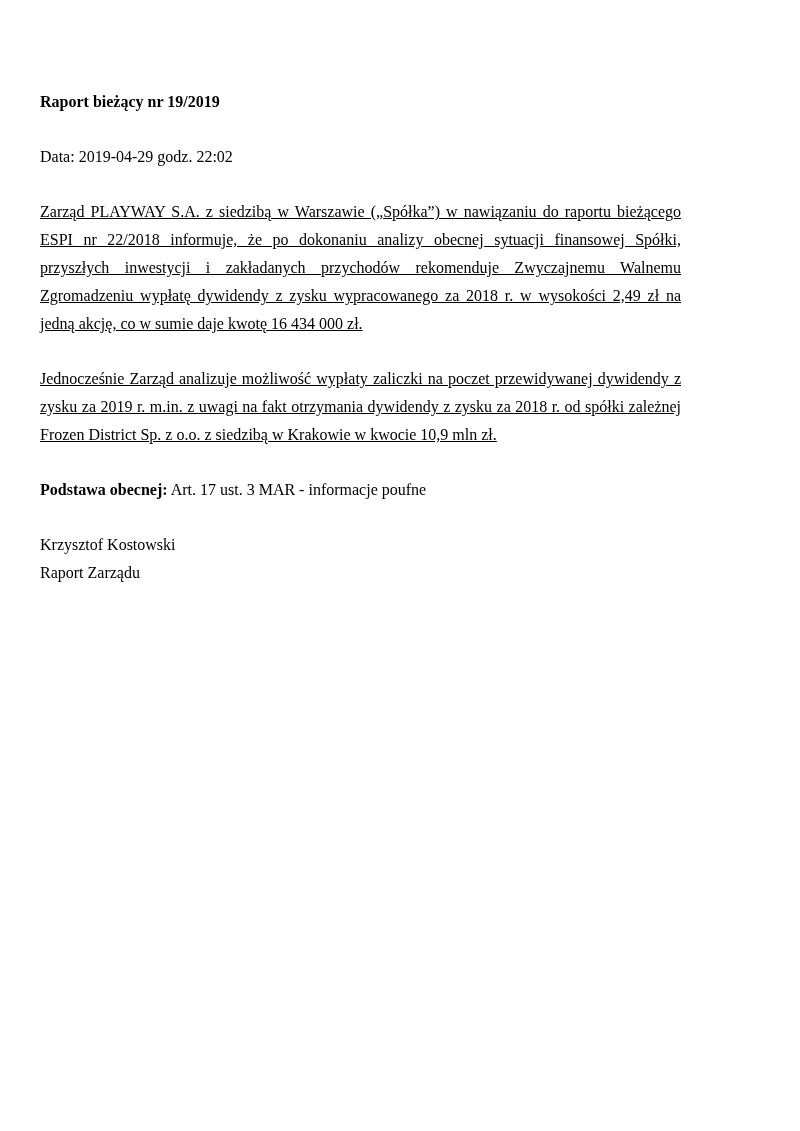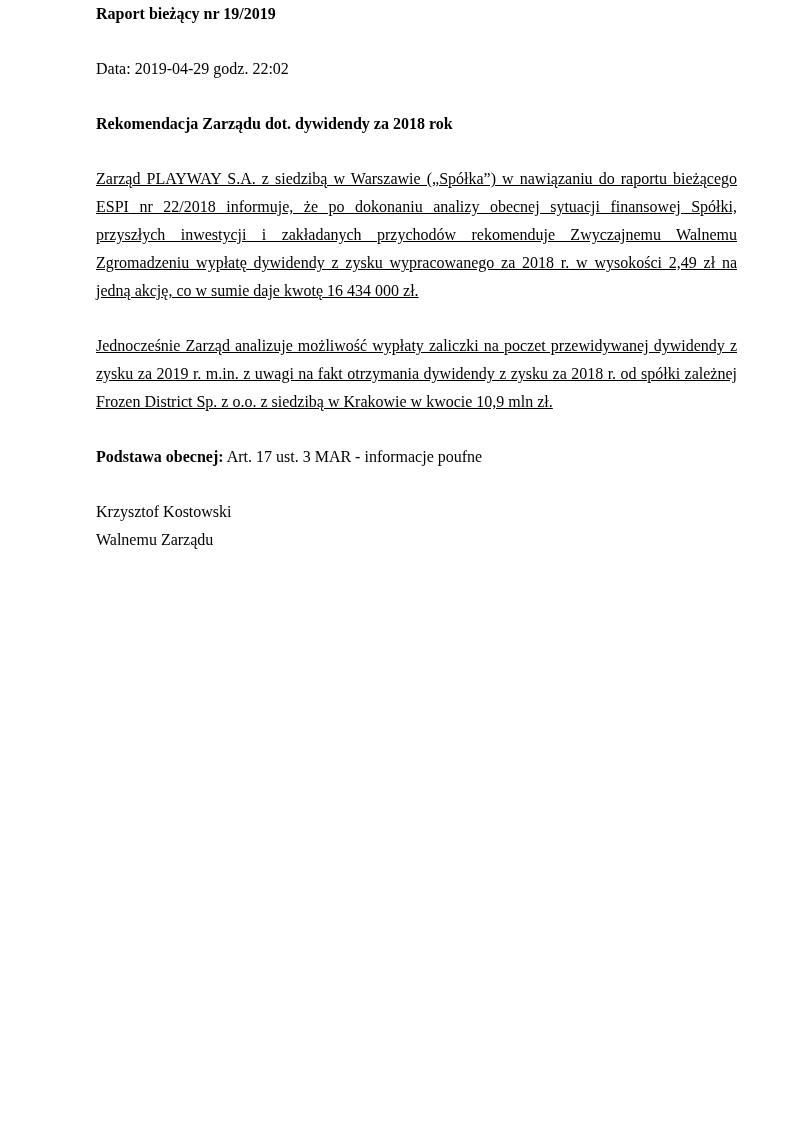--- a/index.html
+++ b/index.html
@@ -17,21 +17,22 @@
     overflow: hidden;
   }
   .page {
     width: 800px;
     height: 1131px;
     background: #ffffff;
     box-sizing: border-box;
   }
   .content {
     box-sizing: border-box;
-    margin-left: 96px;
+    padding-top: 88px;
+    margin-left: 40px;
     width: 641px;
   }
   .content p {
     margin: 0 0 27px 0;
     padding: 0;
   }
   .b {
     font-weight: bold;
   }
   .just {
@@ -45,27 +46,26 @@
 </head>
 <body>
 
 <div class="page">
   <div class="content">
 
     <p class="b">Raport bieżący nr 19/2019</p>
 
     <p>Data: 2019-04-29 godz. 22:02</p>
 
-    <p class="b">Rekomendacja Zarządu dot. dywidendy za 2018 rok</p>
 
     <p class="just">Zarząd PLAYWAY S.A. z siedzibą w Warszawie („Spółka”) w nawiązaniu do raportu bieżącego ESPI nr 22/2018 informuje, że po dokonaniu analizy obecnej sytuacji finansowej Spółki, przyszłych inwestycji i zakładanych przychodów rekomenduje Zwyczajnemu Walnemu Zgromadzeniu wypłatę dywidendy z zysku wypracowanego za 2018 r. w wysokości 2,49 zł na jedną akcję, co w sumie daje kwotę 16 434 000 zł.</p>
 
     <p class="just">Jednocześnie Zarząd analizuje możliwość wypłaty zaliczki na poczet przewidywanej dywidendy z zysku za 2019 r. m.in. z uwagi na fakt otrzymania dywidendy z zysku za 2018 r. od spółki zależnej Frozen District Sp. z o.o. z siedzibą w Krakowie w kwocie 10,9 mln zł.</p>
 
     <p><b>Podstawa obecnej:</b><span> Art. 17 ust. 3 MAR - informacje poufne</span></p>
 
     <div class="sig">
       <p>Krzysztof Kostowski</p>
-      <p>Walnemu Zarządu</p>
+      <p>Raport Zarządu</p>
     </div>
 
   </div>
 </div>
 
 </body></html>

